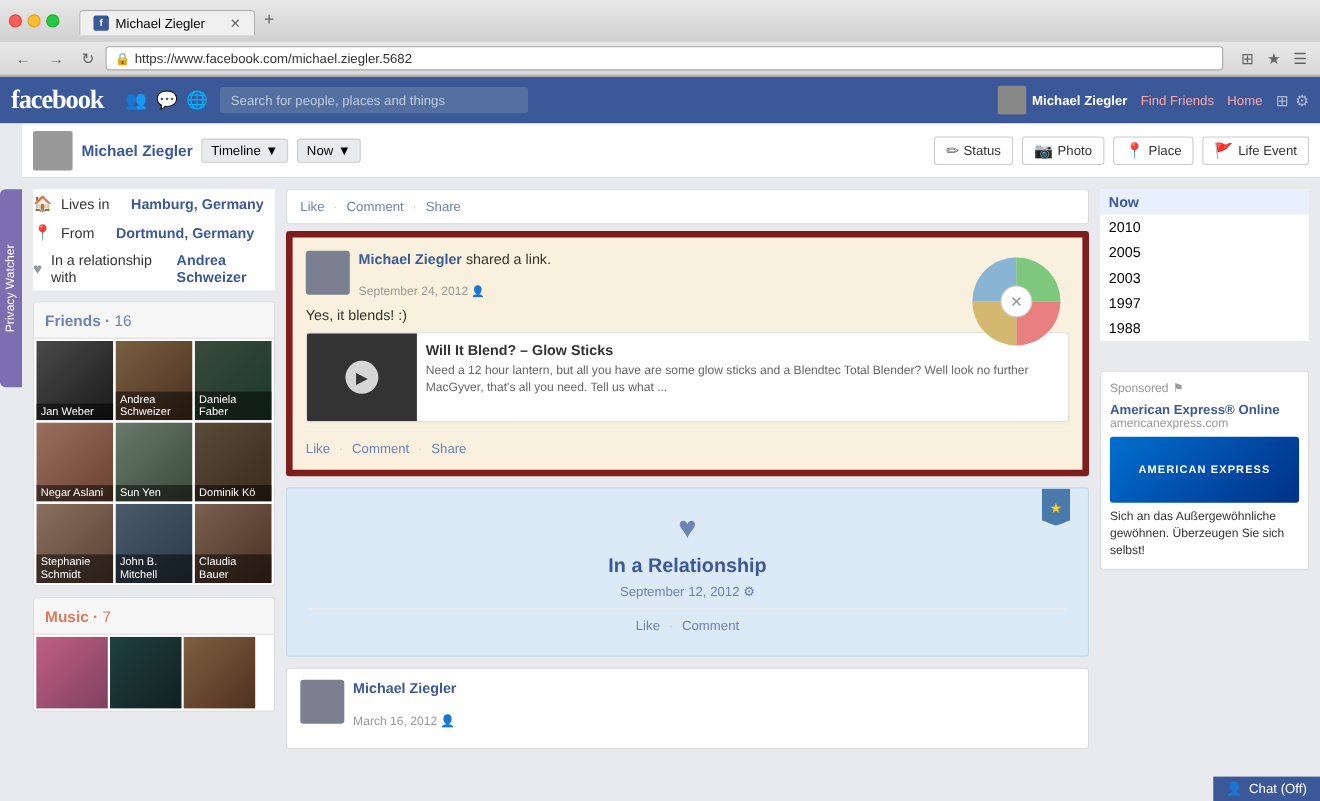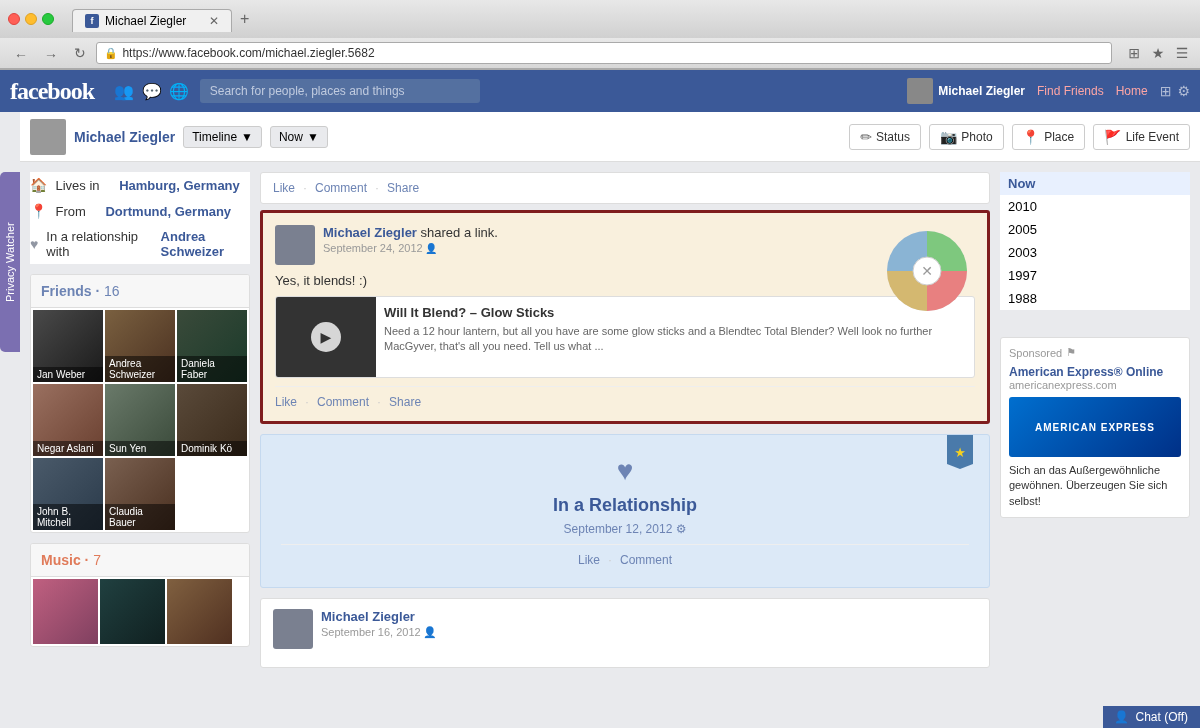--- a/index.html
+++ b/index.html
@@ -78,26 +78,26 @@
     
     .center-col { flex: 1; padding: 10px; }
 
     
     .feed-post { background: white; border: 1px solid #ddd; border-radius: 3px; margin-bottom: 10px; padding: 12px; }
     .feed-post-actions { display: flex; gap: 8px; color: #6d84b4; font-size: 12px; border-top: 1px solid #eee; padding-top: 8px; margin-top: 8px; }
     .feed-post-action { cursor: pointer; color: #6d84b4; text-decoration: none; }
     .feed-post-sep { color: #ccc; }
 
     
-    .shared-post { background: #f9f0dd; border: 3px solid #7f1d1d; border-radius: 3px; margin-bottom: 10px; padding: 12px; }
+    .shared-post { background: #f9f0dd; border: 6px solid #7f1d1d; border-radius: 3px; margin-bottom: 10px; padding: 12px; }
     .post-header { display: flex; align-items: flex-start; gap: 8px; margin-bottom: 8px; }
     .post-avatar { width: 40px; height: 40px; background: #bbb; border-radius: 3px; flex-shrink: 0; }
     .post-user { font-weight: bold; color: #3b5998; font-size: 13px; cursor: pointer; }
     .post-action-text { color: #333; font-size: 13px; }
-    .post-date { color: #999; font-size: 11px; margin-top: 2px; }
+    .post-date { color: #999; font-size: 11px; margin-top: 16px; }
     .post-text { font-size: 13px; color: #333; margin-bottom: 8px; }
 
     
     .link-preview { border: 1px solid #ddd; background: white; border-radius: 3px; display: flex; overflow: hidden; }
     .link-preview-thumb { width: 100px; height: 80px; background: #333; flex-shrink: 0; display: flex; align-items: center; justify-content: center; }
     .play-btn { width: 30px; height: 30px; background: rgba(255,255,255,0.8); border-radius: 50%; display: flex; align-items: center; justify-content: center; color: #333; font-size: 14px; cursor: pointer; }
     .link-preview-content { padding: 8px; flex: 1; }
     .link-preview-title { font-weight: bold; color: #333; font-size: 13px; margin-bottom: 4px; }
     .link-preview-desc { color: #666; font-size: 11px; line-height: 1.4; }
 
@@ -290,20 +290,24 @@
             </div>
             <div class="friend-cell">
               <div class="friend-cell-bg fc5"></div>
               <div class="friend-name">Sun Yen</div>
             </div>
             <div class="friend-cell">
               <div class="friend-cell-bg fc6"></div>
               <div class="friend-name">Dominik Kö</div>
             </div>
             <div class="friend-cell">
+              <div class="friend-cell-bg fc7"></div>
+              <div class="friend-name">Stephanie Schmidt</div>
+            </div>
+            <div class="friend-cell">
               <div class="friend-cell-bg fc8"></div>
               <div class="friend-name">John B. Mitchell</div>
             </div>
             <div class="friend-cell">
               <div class="friend-cell-bg fc9"></div>
               <div class="friend-name">Claudia Bauer</div>
             </div>
           </div>
         </div>
 
@@ -402,21 +406,21 @@
             <a class="feed-post-action">Comment</a>
           </div>
         </div>
 
         <div class="feed-post" style="padding: 10px 12px;">
           <div class="post-header">
             <div class="post-avatar" style="background:#7a8090;"></div>
             <div>
               <a class="post-user">Michael Ziegler</a>
               <div class="post-date">
-                <span>September 16, 2012</span>
+                <span>March 16, 2012</span>
                 <span> 👤</span>
               </div>
             </div>
           </div>
         </div>
 
       </div>
 
       <div class="right-col">
         <div class="timeline-nav">

